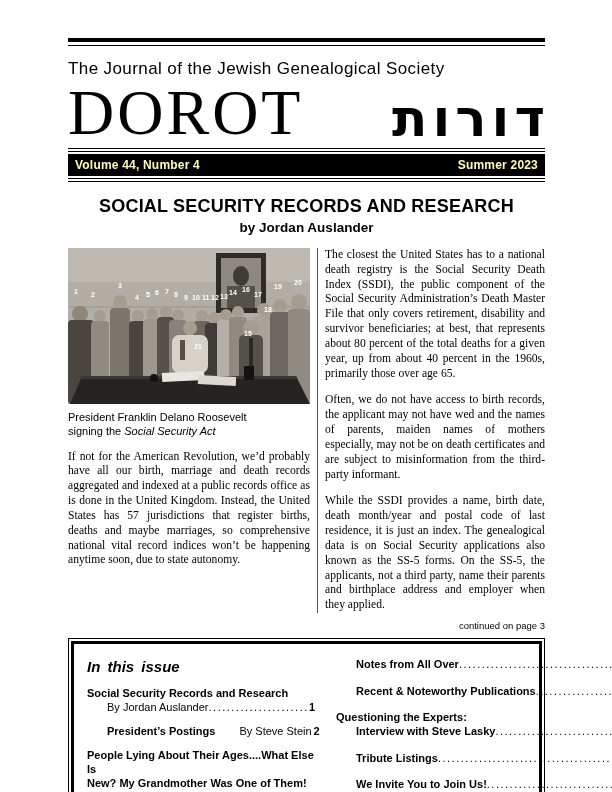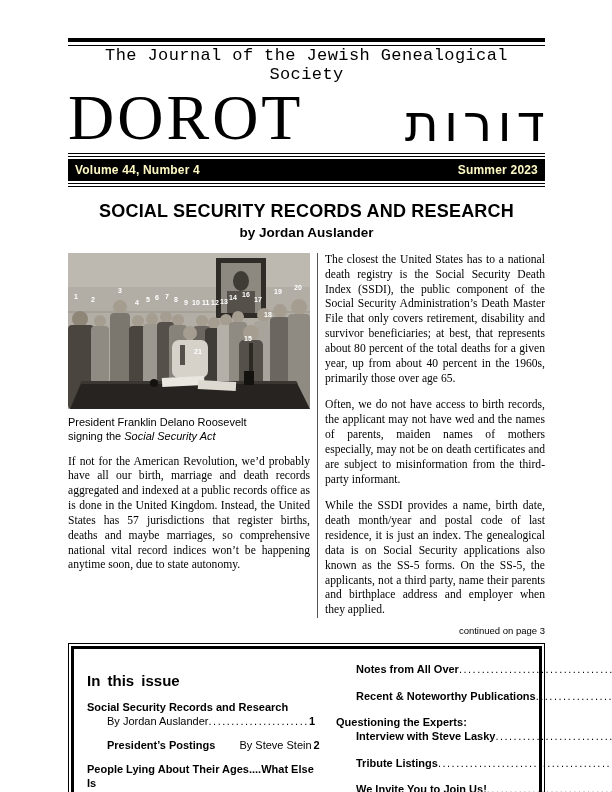--- a/index.html
+++ b/index.html
@@ -8,33 +8,33 @@
     position:relative; overflow:hidden;
     font-family:"Liberation Sans", sans-serif; color:#000;
   }
   .content { position:absolute; left:68px; top:38px; width:477px; }
 
   
   .rule-thick-thin { border-top:4px solid #000; border-bottom:1.5px solid #000; height:3px; }
   .rule-pair { border-top:1.5px solid #000; border-bottom:1.5px solid #000; height:2px; }
 
   .journal-line {
-    margin-top:0; text-align:center; font-size:17px; letter-spacing:0.4px;
-    font-family:Liberation Mono, monospace;
+    margin-top:13px; text-align:left; font-size:17px; letter-spacing:0.4px;
+    font-family:Liberation Sans, sans-serif;
   }
   .masthead-row {
     display:flex; justify-content:space-between; align-items:flex-end;
     margin-top:2px; height:62px;
   }
   .dorot {
     font-family:Liberation Serif, serif; font-size:64px; line-height:0.92;
     letter-spacing:3px;
   }
   .hebrew {
-    font-family:"DejaVu Sans", sans-serif; font-weight:normal; font-size:52px;
+    font-family:"DejaVu Sans", sans-serif; font-weight:bold; font-size:52px;
     line-height:0.95; letter-spacing:5px; margin-right:-5px;
   }
   .rule-above-bar { margin-top:5px; }
   .vol-bar {
     margin-top:2px; background:#000; color:#fef9c3; display:flex;
     justify-content:space-between; align-items:center;
     padding:4px 7px; font-size:12px; font-weight:bold; letter-spacing:0.2px;
   }
   .rule-below-bar { margin-top:2px; }
 
@@ -67,21 +67,21 @@
 
   .continued { text-align:right; font-size:9.5px; margin-top:7px; }
 
   
   .toc-outer { margin-top:7px; border:1.5px solid #000; padding:2px; }
   .toc-inner { border:3px solid #000; padding:11px 10px 8px 13px; display:flex; }
   .toc-left  { width:228px; }
   .toc-div   { width:1px; background:#555; margin:2px 9px 4px 12px; }
   .toc-right { flex:1; padding-top:2px; }
 
-  .toc-heading { font-size:15px; font-weight:bold; word-spacing:3px; margin:12px 0 11px 0; }
+  .toc-heading { font-size:15px; font-weight:bold; word-spacing:3px; margin:3px 0 11px 0;font-style:italic; }
 
   .toc-entry { font-size:11px; line-height:1.28; margin-bottom:10px; }
   .toc-right .toc-entry { margin-bottom:12.5px; }
   .toc-entry:last-child { margin-bottom:0; }
   .t-bold { font-weight:bold; }
   .toc-line { display:flex; align-items:baseline; }
   .lead { white-space:nowrap;padding-left:20px; }
   .reg-gap { margin-left:4px; }
   .dots { flex:1; overflow:hidden; white-space:nowrap; font-weight:normal; }
   .dots::after {

